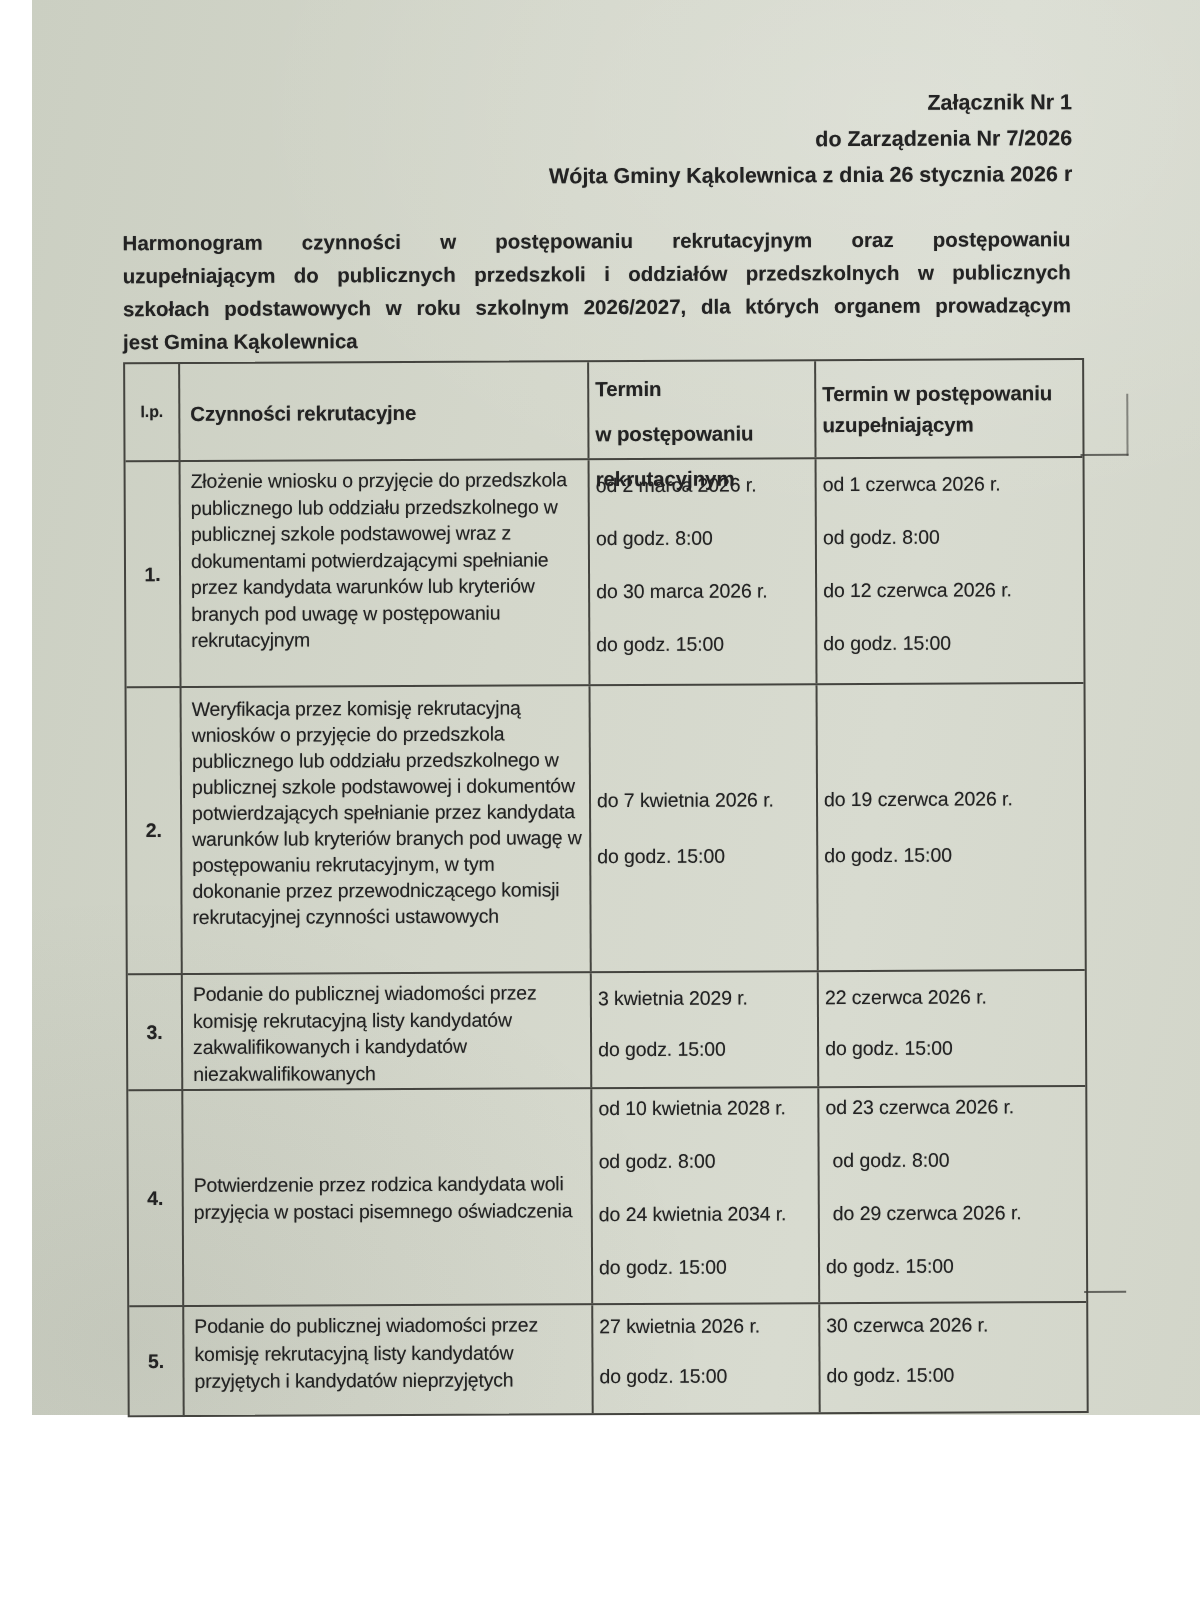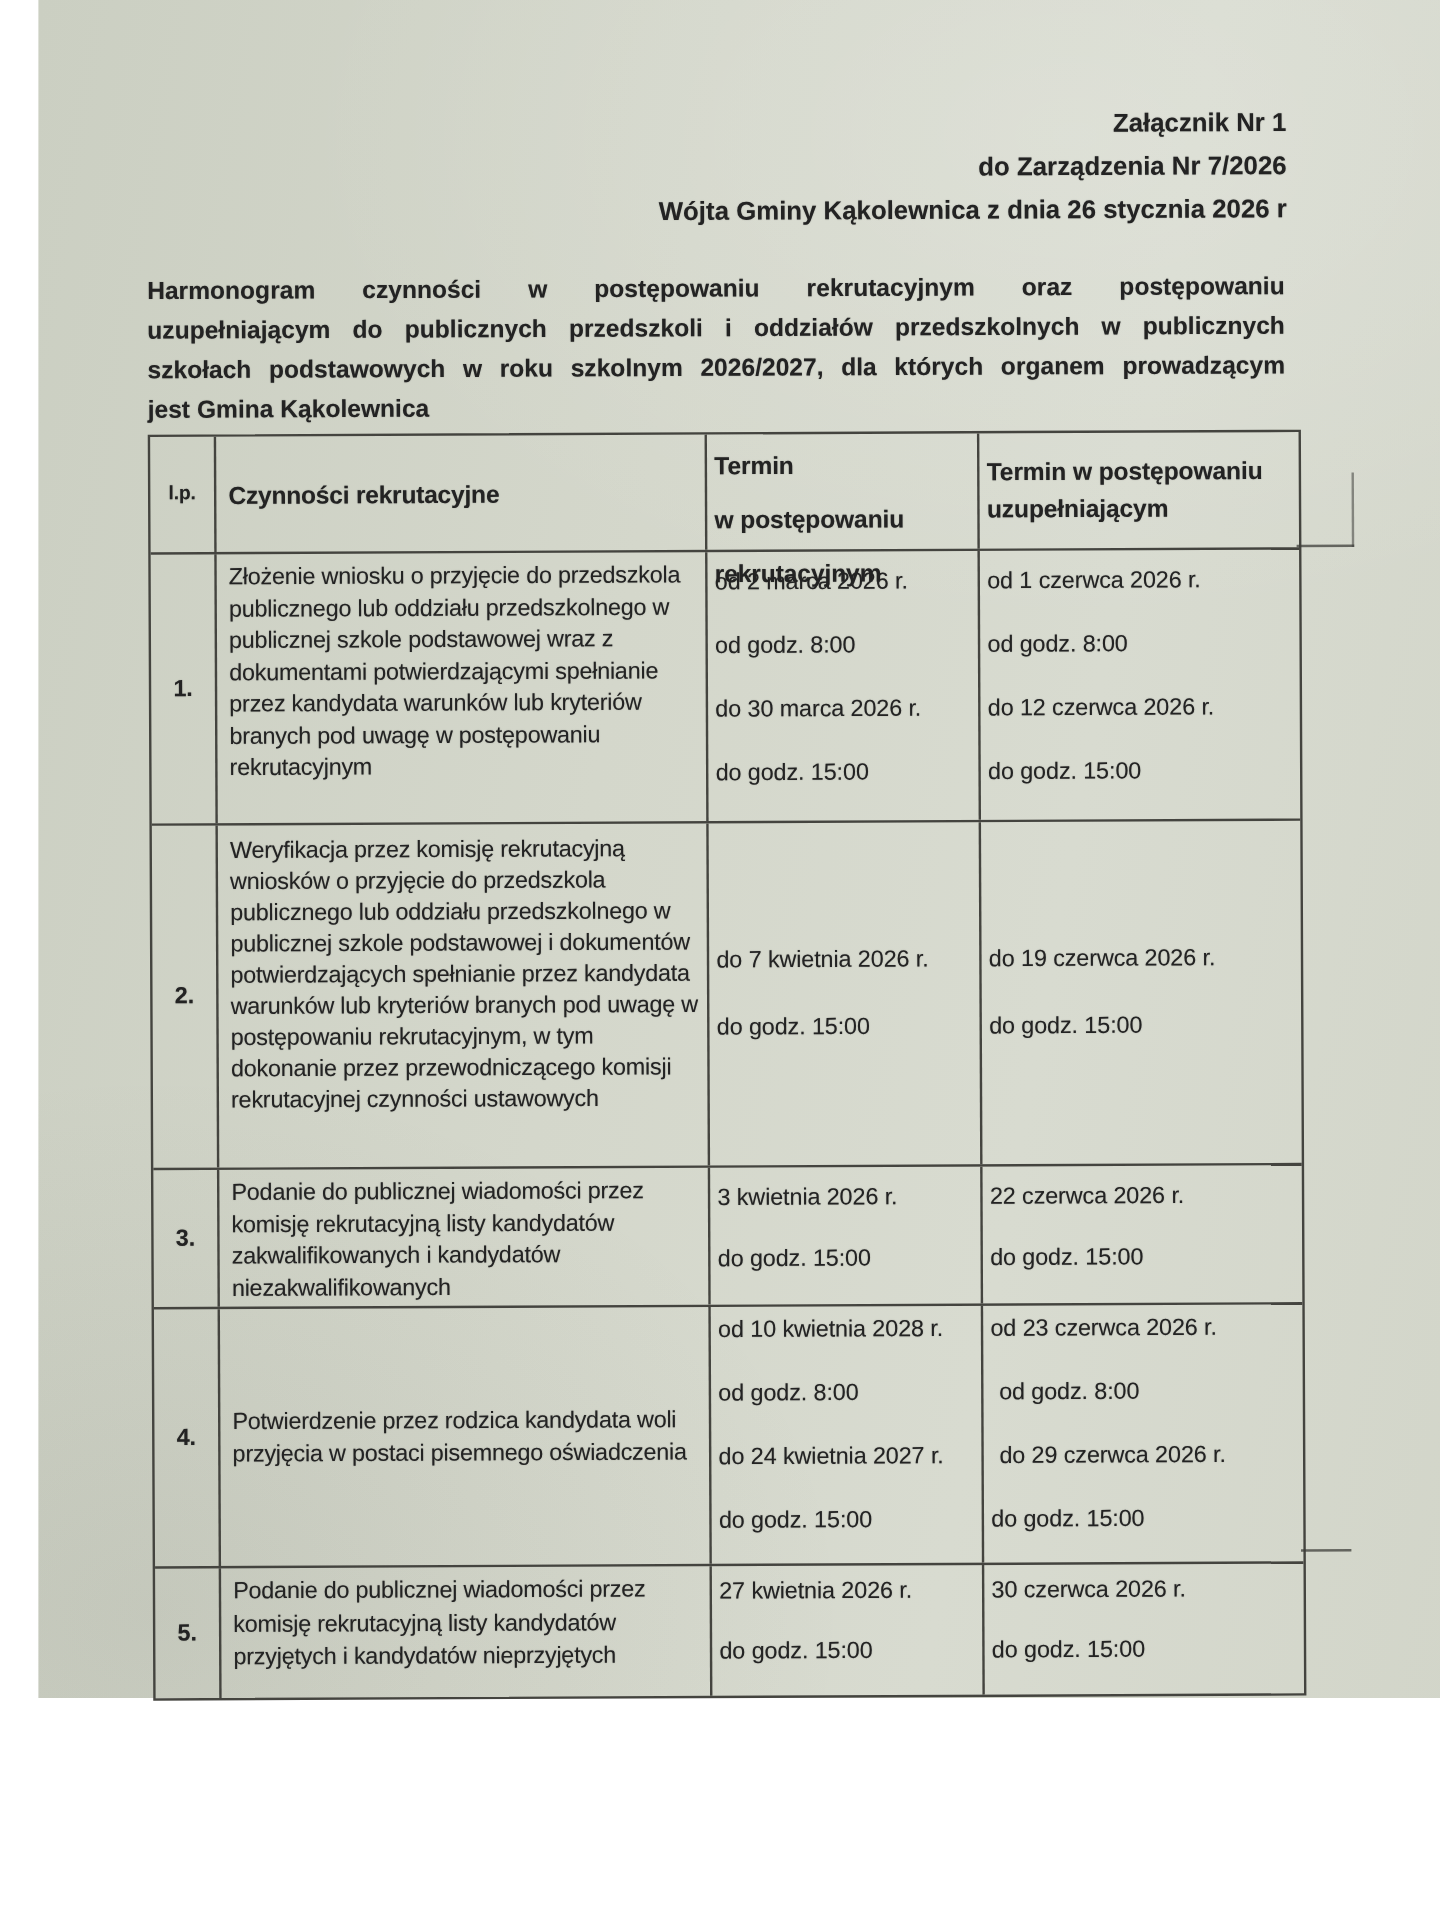--- a/index.html
+++ b/index.html
@@ -150,36 +150,36 @@
         <div class="cell c4 dates">
           <div class="line">do 19 czerwca 2026 r.</div>
           <div class="line">do godz. 15:00</div>
         </div>
       </div>
 
       <div class="row r3">
         <div class="cell c1">3.</div>
         <div class="cell c2">Podanie do publicznej wiadomości przez komisję rekrutacyjną listy kandydatów zakwalifikowanych i kandydatów niezakwalifikowanych</div>
         <div class="cell c3 dates">
-          <div class="line">3 kwietnia 2026 r.</div>
+          <div class="line">3 kwietnia 2029 r.</div>
           <div class="line">do godz. 15:00</div>
         </div>
         <div class="cell c4 dates">
           <div class="line">22 czerwca 2026 r.</div>
           <div class="line">do godz. 15:00</div>
         </div>
       </div>
 
       <div class="row r4">
         <div class="cell c1">4.</div>
         <div class="cell c2">Potwierdzenie przez rodzica kandydata woli przyjęcia w postaci pisemnego oświadczenia</div>
         <div class="cell c3 dates">
           <div class="line">od 10 kwietnia 2028 r.</div>
           <div class="line">od godz. 8:00</div>
-          <div class="line">do 24 kwietnia 2027 r.</div>
+          <div class="line">do 24 kwietnia 2034 r.</div>
           <div class="line">do godz. 15:00</div>
         </div>
         <div class="cell c4 dates">
           <div class="line">od 23 czerwca 2026 r.</div>
           <div class="line">od godz. 8:00</div>
           <div class="line">do 29 czerwca 2026 r.</div>
           <div class="line">do godz. 15:00</div>
         </div>
       </div>
 

